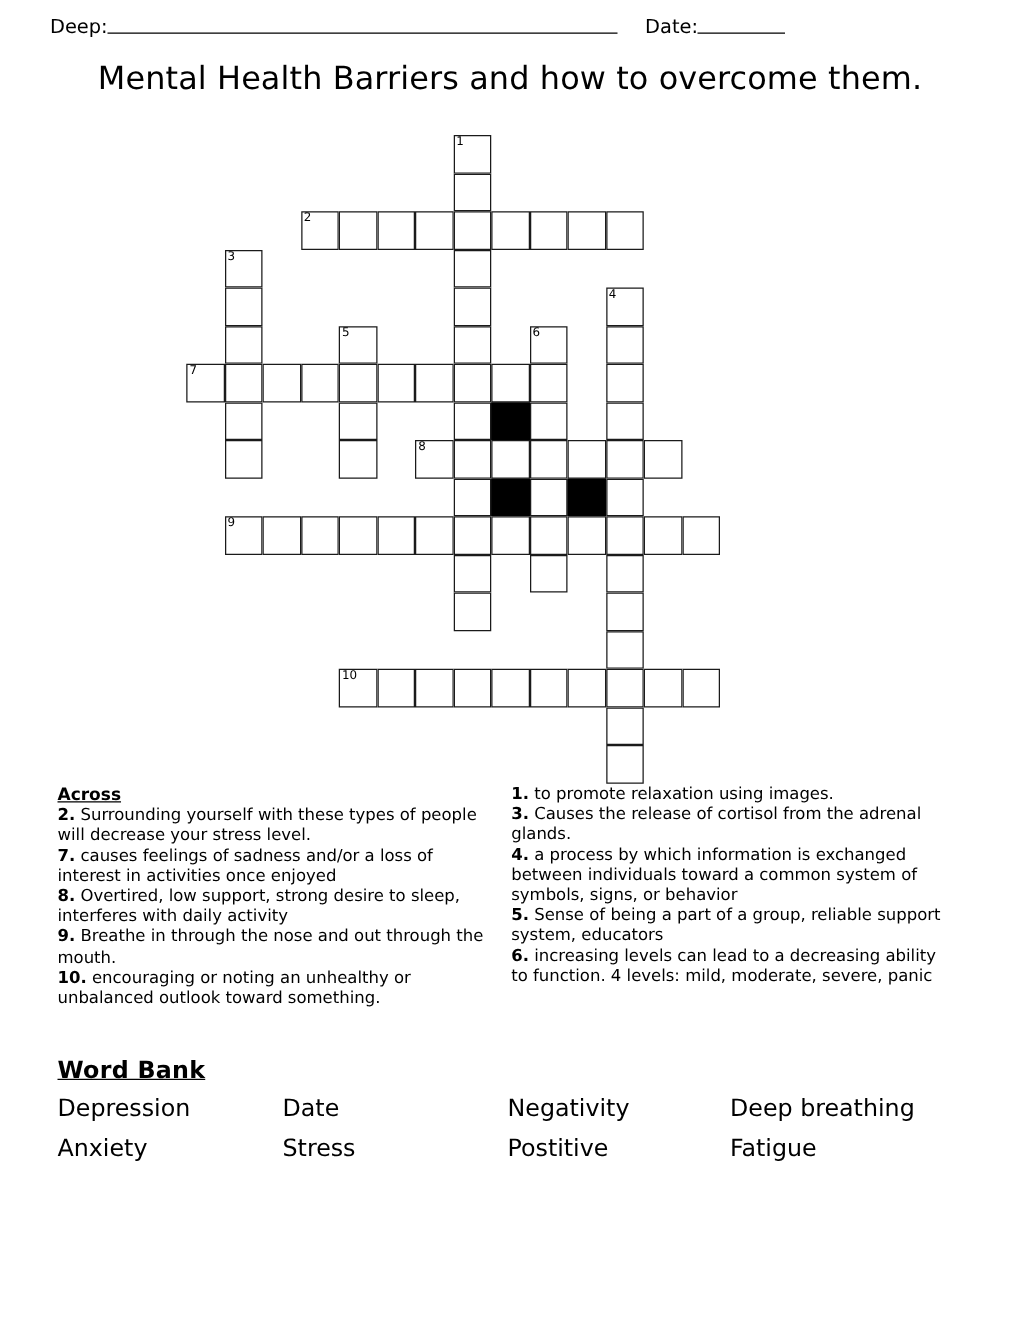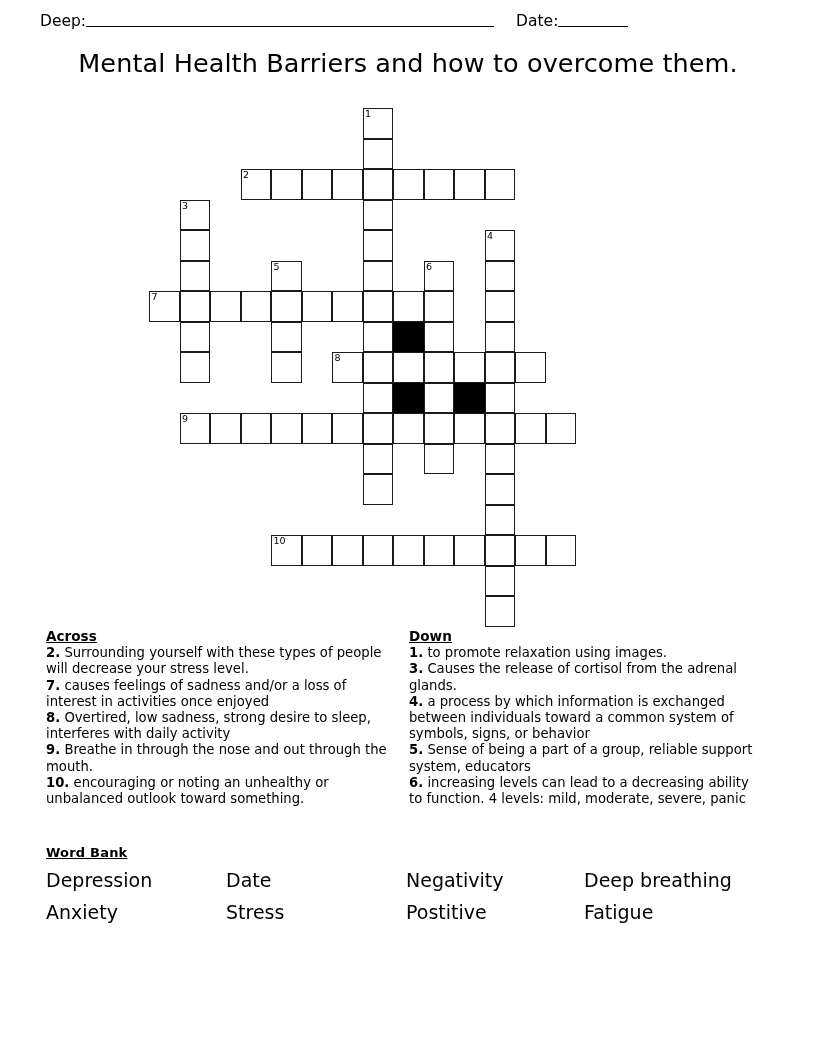--- a/index.html
+++ b/index.html
@@ -108,21 +108,21 @@
   .clue .cnum { font-weight: bold; }
 
   
   #wordbank {
     position: absolute;
     left: 46px;
     top: 845px;
     width: 730px;
   }
   .wb-head {
-    font-size: 13px;
+    font-size: 19px;
     font-weight: bold;
     text-decoration: underline;
     display: block;
     margin-bottom: 6px;
     letter-spacing: 0.2px;
   }
   .wb-grid {
     display: grid;
     grid-template-columns: 180px 180px 178px 190px;
     row-gap: 4px;
@@ -248,28 +248,27 @@
     <div class="cell" style="left: 396.5px; top: 427px;"></div>
     <div class="cell" style="left: 335.5px; top: 457.5px;"></div>
     <div class="cell" style="left: 335.5px; top: 488px;"></div>
   </div>
 
 <div class="clues" id="clues-across">
   <span class="clue-head">Across</span>
   <div id="across-list">
       <span class="clue"><span class="cnum">2.</span><span> Surrounding yourself with these types of people will decrease your stress level.</span></span>
       <span class="clue"><span class="cnum">7.</span><span> causes feelings of sadness and/or a loss of interest in activities once enjoyed</span></span>
-      <span class="clue"><span class="cnum">8.</span><span> Overtired, low sadness, strong desire to sleep, interferes with daily activity</span></span>
+      <span class="clue"><span class="cnum">8.</span><span> Overtired, low support, strong desire to sleep, interferes with daily activity</span></span>
       <span class="clue"><span class="cnum">9.</span><span> Breathe in through the nose and out through the mouth.</span></span>
       <span class="clue"><span class="cnum">10.</span><span> encouraging or noting an unhealthy or unbalanced outlook toward something.</span></span>
     </div>
 </div>
 
 <div class="clues" id="clues-down">
-  <span class="clue-head">Down</span>
   <div id="down-list">
       <span class="clue"><span class="cnum">1.</span><span> to promote relaxation using images.</span></span>
       <span class="clue"><span class="cnum">3.</span><span> Causes the release of cortisol from the adrenal glands.</span></span>
       <span class="clue"><span class="cnum">4.</span><span> a process by which information is exchanged between individuals toward a common system of symbols, signs, or behavior</span></span>
       <span class="clue"><span class="cnum">5.</span><span> Sense of being a part of a group, reliable support system, educators</span></span>
       <span class="clue"><span class="cnum">6.</span><span> increasing levels can lead to a decreasing ability to function. 4 levels: mild, moderate, severe, panic</span></span>
     </div>
 </div>
 
 <div id="wordbank">

